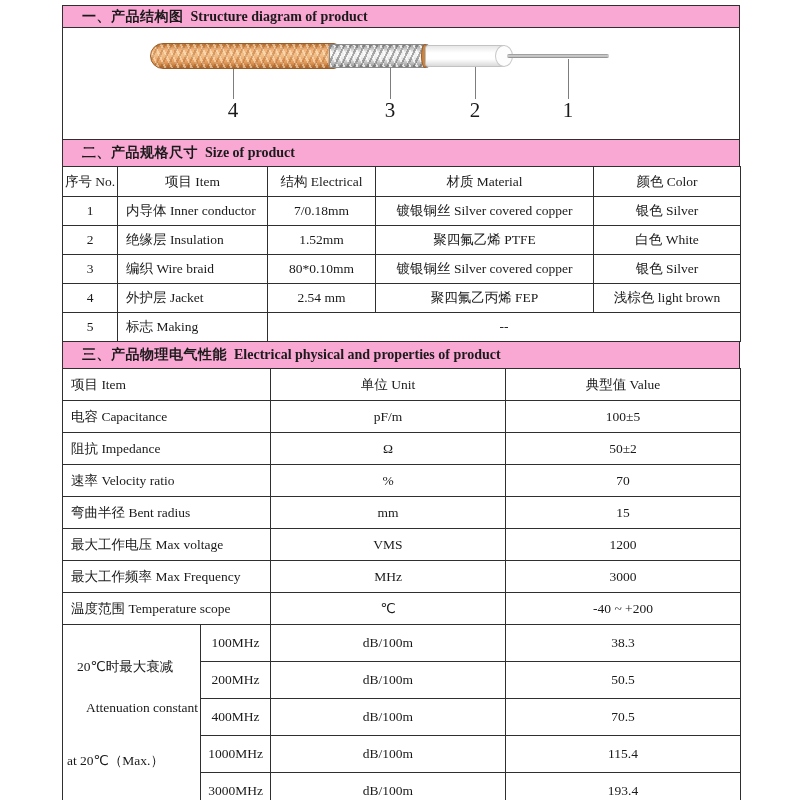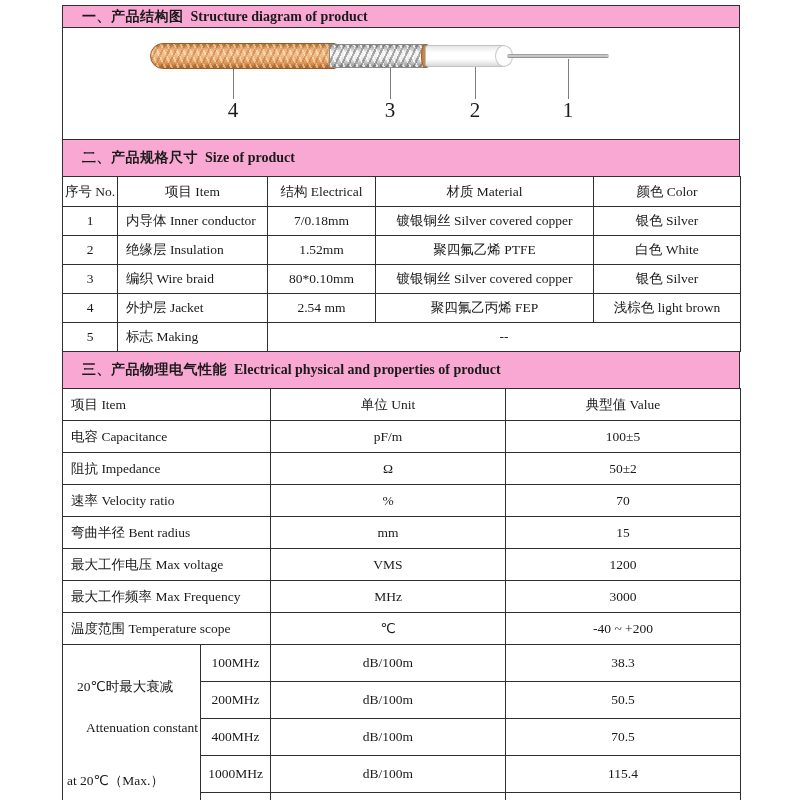--- a/index.html
+++ b/index.html
@@ -5,21 +5,21 @@
   * { margin:0; padding:0; box-sizing:border-box; }
   html,body { width:800px; height:800px; background:#ffffff; overflow:hidden;
               font-family:"Liberation Serif","DejaVu Sans",serif; color:#1a1a1a; }
   .doc { position:absolute; left:62px; top:5px; width:678px; }
 
   .bar { border:1px solid #2f2f2f; background:#f9a8d4; display:flex; align-items:center;
          padding-left:19px; font-weight:bold; }
   .bar .cn { font-family:"DejaVu Sans","Liberation Sans",sans-serif; font-size:14px; letter-spacing:0.5px; }
   .bar .en { font-size:14px; margin-left:7px; }
   #bar1 { height:23px; }
-  #bar2, #bar3 { height:38px; margin-top:-1px; }
+  #bar2, #bar3 { height:28px; margin-top:-1px; }
 
   .diagram { border:1px solid #2f2f2f; margin-top:-1px; height:113px; position:relative; background:#fff; }
 
   .jacket { position:absolute; left:87px; top:15px; width:188px; height:26px;
     border-radius:13px 4px 4px 13px;
     background:
       repeating-linear-gradient(115deg, rgba(150,75,20,0.30) 0 2px, rgba(0,0,0,0) 2px 6px),
       repeating-linear-gradient(65deg, rgba(255,240,210,0.50) 0 2px, rgba(0,0,0,0) 2px 6px),
       linear-gradient(180deg,#bd783a 0%,#eeb077 22%,#f4c08a 45%,#e49d5e 75%,#ad6a30 100%);
     border:1px solid #9a5c27; }

